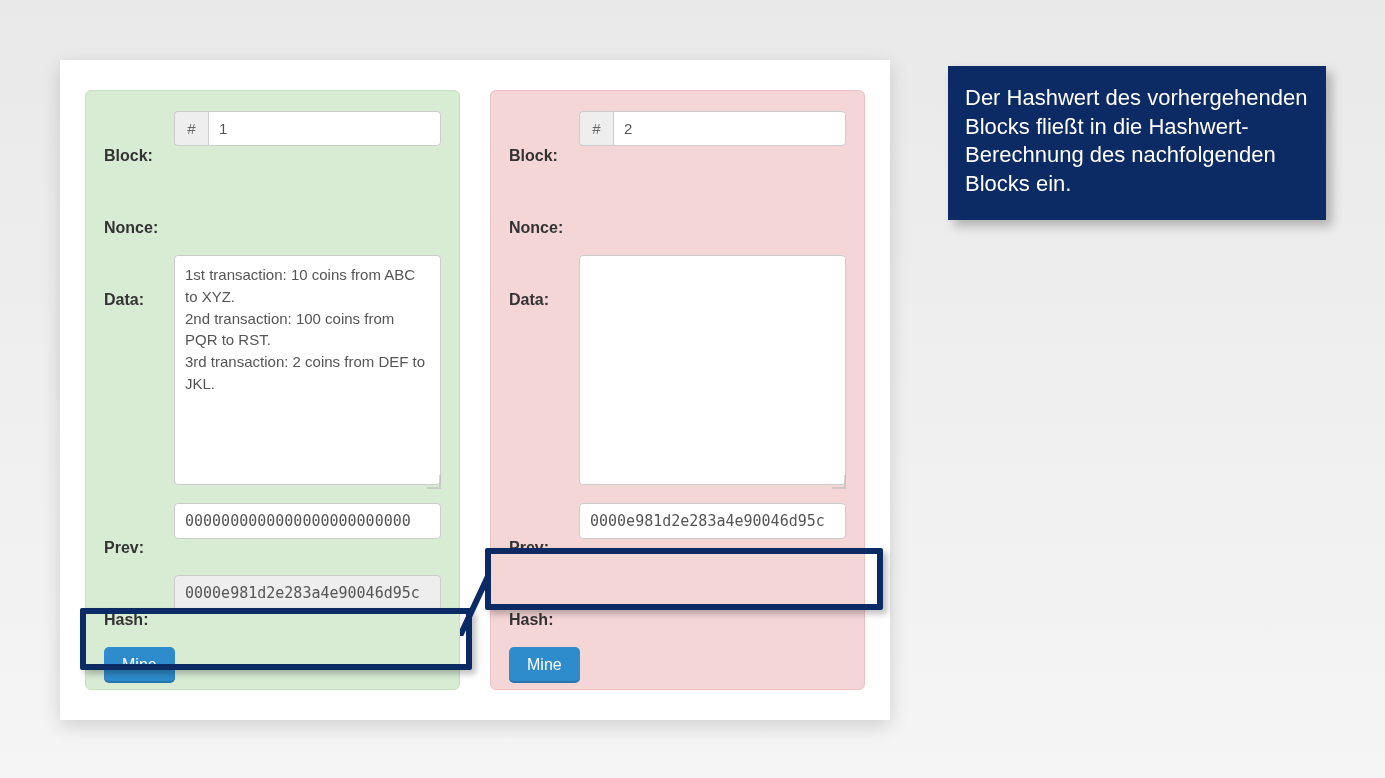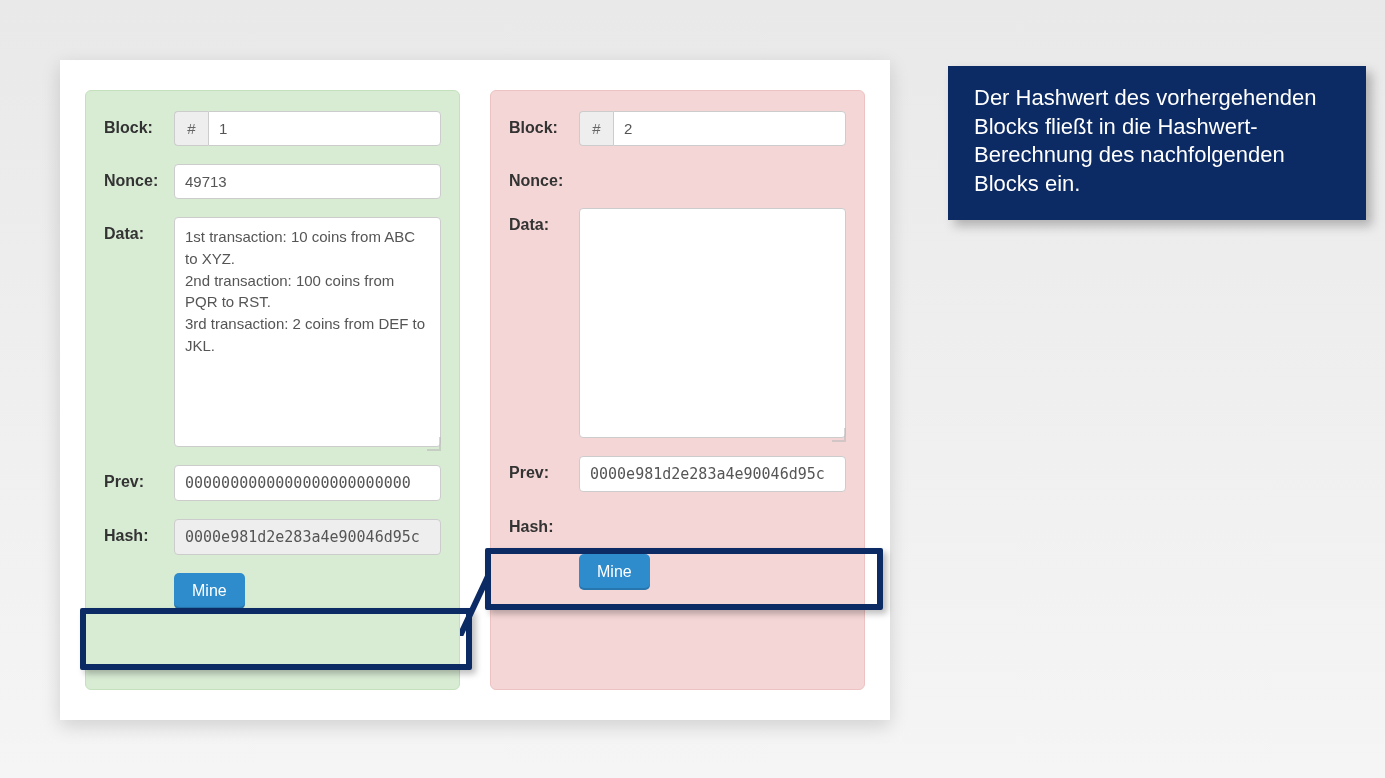--- a/index.html
+++ b/index.html
@@ -3,56 +3,55 @@
 <meta charset="utf-8">
 <style>
   html,body{margin:0;padding:0;font-family:"Helvetica Neue",Helvetica,Arial,sans-serif;background:#f0f0f0;}
   .page{width:1385px;height:778px;position:relative;background:linear-gradient(to bottom,#e9e9e9,#f5f5f5);}
   .panel{position:absolute;left:60px;top:60px;width:830px;height:660px;background:#fff;box-shadow:0 6px 18px rgba(0,0,0,0.15);}
   .block{position:absolute;top:30px;width:375px;height:600px;border-radius:6px;padding:20px 18px;box-sizing:border-box;}
   .block.green{left:25px;background:#d8ecd4;border:1px solid #c4e0bd;}
   .block.red{left:430px;background:#f5d6d6;border:1px solid #edc2c2;}
   .row{display:flex;align-items:flex-start;margin-bottom:18px;}
   .row.big{margin-bottom:14px;}
-  .lbl{width:70px;font-weight:700;font-size:16px;color:#333;padding-top:8px;}
+  .lbl{width:70px;font-weight:700;font-size:16px;color:#333;padding-top:8px;margin-top:28px;}
   .ctrl{flex:1;}
   .input,.ta,.ro,.hashsym{width:100%;box-sizing:border-box;border:1px solid #ccc;border-radius:4px;background:#fff;font-size:15px;color:#555;padding:8px 10px;font-family:inherit;}
   .blocknum{display:flex;}
   .hashsym{width:36px;text-align:center;background:#eee;border-right:none;border-radius:4px 0 0 4px;color:#666;}
   .blocknum .input{border-radius:0 4px 4px 0;}
   .ta{height:230px;resize:none;line-height:1.45;overflow:hidden;position:relative;}
   .ta-handle{position:absolute;right:0;bottom:0;width:12px;height:12px;border-right:2px solid #bbb;border-bottom:2px solid #bbb;opacity:.6;}
   .ro{background:#eee;font-family:Menlo,Consolas,monospace;white-space:nowrap;overflow:hidden;}
   .mono{font-family:Menlo,Consolas,monospace;}
-  .mine{display:inline-block;background:#2e8bcc;color:#fff;font-size:16px;padding:9px 18px;border:none;border-radius:5px;cursor:pointer;margin-left:70px;box-shadow:inset 0 -2px 0 rgba(0,0,0,.15);}
+  .mine{display:inline-block;background:#2e8bcc;color:#fff;font-size:16px;padding:9px 18px;border:none;border-radius:5px;cursor:pointer;box-shadow:inset 0 -2px 0 rgba(0,0,0,.15);}
   .highlight{position:absolute;border:6px solid #0c2a63;border-radius:2px;box-shadow:4px 4px 6px rgba(0,0,0,.25);pointer-events:none;}
   .hl-hash{left:80px;top:608px;width:380px;height:50px;}
   .hl-prev{left:485px;top:548px;width:386px;height:50px;}
   .connector{position:absolute;left:460px;top:572px;width:30px;height:64px;pointer-events:none;}
   .connector path{stroke:#0c2a63;stroke-width:6;fill:none;}
-  .callout{position:absolute;left:948px;top:66px;width:418px;background:#0c2a63;color:#fff;padding:18px 26px 22px;box-sizing:border-box;box-shadow:6px 6px 10px rgba(0,0,0,.25);font-family:"Segoe UI Light","Helvetica Neue",sans-serif;font-weight:300;font-size:22px;line-height:1.3;}
+  .callout{position:absolute;left:948px;top:66px;width:378px;background:#0c2a63;color:#fff;padding:18px 17px 22px;box-sizing:border-box;box-shadow:6px 6px 10px rgba(0,0,0,.25);font-family:"Segoe UI Light","Helvetica Neue",sans-serif;font-weight:300;font-size:22px;line-height:1.3;}
   .ta-wrap{position:relative;}
 </style>
 </head>
 <body>
 
 <div class="page">
   <div class="panel">
 
     <div class="block green">
       <div class="row">
         <div class="lbl">Block:</div>
         <div class="ctrl blocknum">
           <div class="hashsym">#</div>
           <input class="input" value="1" style="">
         </div>
       </div>
       <div class="row">
         <div class="lbl">Nonce:</div>
-        <div class="ctrl"><input class="input" value="49713" style=""></div>
       </div>
       <div class="row big">
         <div class="lbl">Data:</div>
         <div class="ctrl ta-wrap">
           <textarea class="ta" style="">1st transaction: 10 coins from ABC to XYZ.
 2nd transaction: 100 coins from PQR to RST.
 3rd transaction: 2 coins from DEF to JKL.</textarea>
           <div class="ta-handle"></div>
         </div>
       </div>

